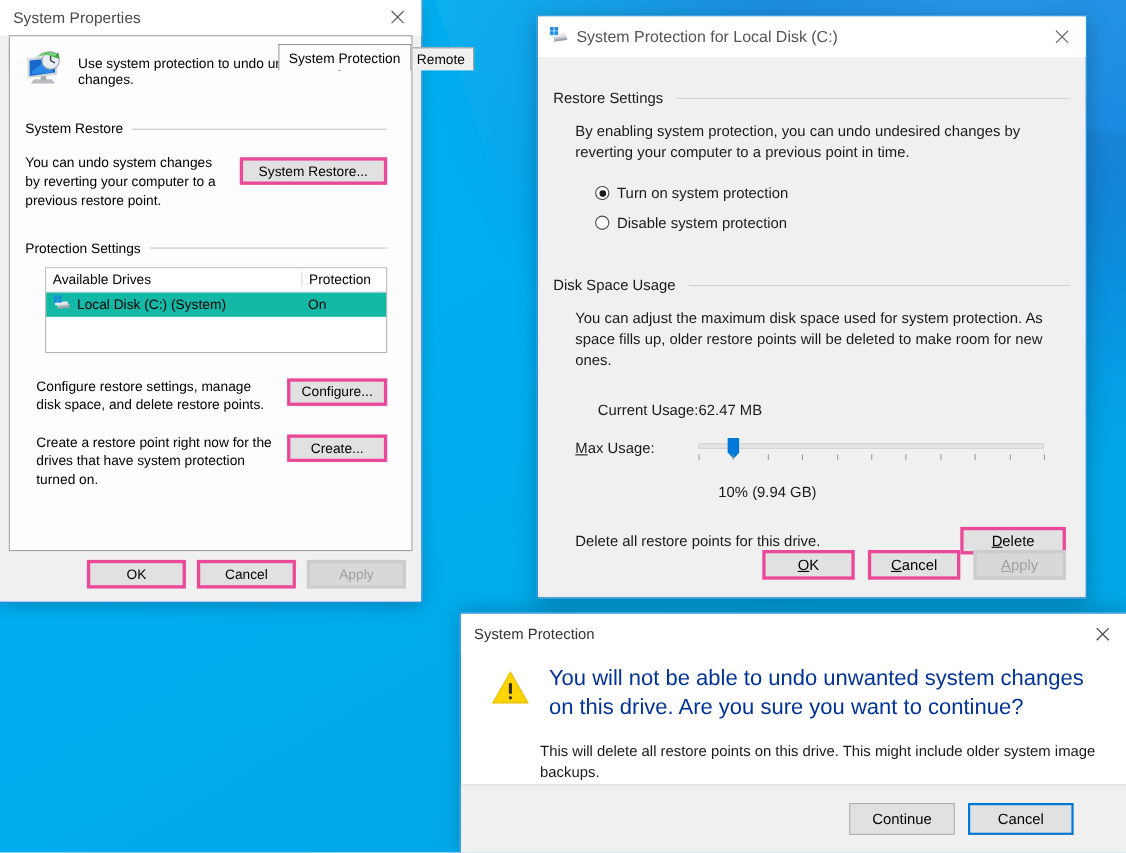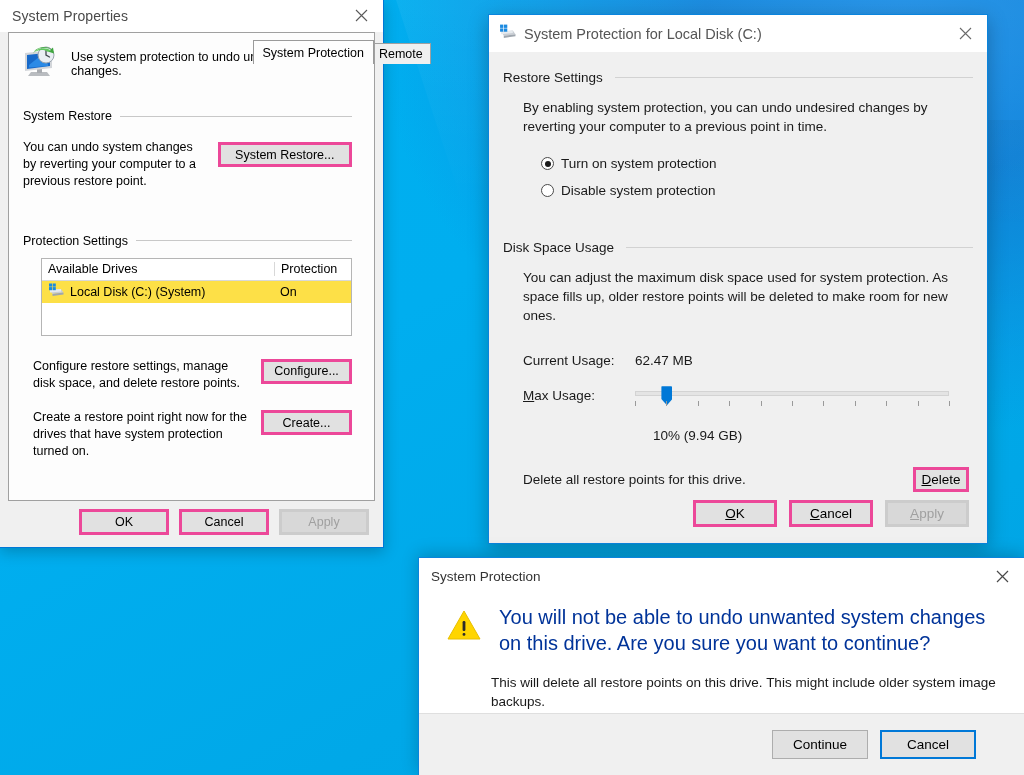--- a/index.html
+++ b/index.html
@@ -209,21 +209,21 @@
     font-size: 12.5px;
     color: #000;
     background: #ffffff;
   }
   .dt-head .c1 { width: 232px; padding-left: 6px; box-sizing: border-box; }
   .dt-head .c2 { flex: 1; padding-left: 6px; box-sizing: border-box; border-left: 1px solid #d8d8d8; }
   .dt-row {
     display: flex;
     height: 22px;
     align-items: center;
-    background: #fde047;
+    background: #14b8a6;
     font-size: 12.5px;
     color: #000;
   }
   .dt-row .c1 { width: 232px; padding-left: 6px; box-sizing: border-box; display: flex; align-items: center; gap: 6px; }
   .dt-row .c2 { flex: 1; padding-left: 6px; box-sizing: border-box; }
 
   
   
   
   #win-disk-protection {
@@ -472,21 +472,21 @@
         <span class="rule"></span>
       </div>
       <div class="row-2col" style="margin-top:16px;">
         <div class="desc" style="width:250px;">You can undo system changes by reverting your computer to a previous restore point.</div>
         <div class="btn" style="width:180px;height:25px;font-size:12.5px;margin-top:3px;">
           <span>System Restore...</span>
         </div>
       </div>
     </div>
 
-    <div class="group" style="margin-top:44px;">
+    <div class="group" style="margin-top:28px;">
       <div class="group-head">
         <span>Protection Settings</span>
         <span class="rule"></span>
       </div>
 
       <div class="drives-table" style="margin:10px 0 0 18px;height:78px;">
         <div class="dt-head">
           <div class="c1">Available Drives</div>
           <div class="c2">Protection</div>
         </div>
@@ -555,21 +555,21 @@
     <span class="title-text">System Protection for Local Disk (C:)</span>
     <span class="close-btn">
       <svg width="13" height="13" viewBox="0 0 13 13" aria-hidden="true">
         <path d="M1 1 L12 12 M12 1 L1 12" stroke="#6a6a6a" stroke-width="1.1" fill="none"></path>
       </svg>
     </span>
   </div>
 
   <div class="dp-body">
 
-    <div class="dp-group-head" style="margin-top:12px;">
+    <div class="dp-group-head" style="margin-top:24px;">
       <span>Restore Settings</span>
       <span class="rule"></span>
     </div>
 
     <div class="dp-para" style="margin:14px 16px 0 20px;">By enabling system protection, you can undo undesired changes by reverting your computer to a previous point in time.</div>
 
     <div class="radio-row" style="margin:20px 0 0 38px;">
       <span class="radio checked"></span>
       <span>Turn on system protection</span>
     </div>
@@ -579,21 +579,21 @@
     </div>
 
     <div class="dp-group-head" style="margin-top:42px;">
       <span>Disk Space Usage</span>
       <span class="rule"></span>
     </div>
 
     <div class="dp-para" style="margin:14px 4px 0 20px;">You can adjust the maximum disk space used for system protection. As space fills up, older restore points will be deleted to make room for new ones.</div>
 
     <div class="kv-row" style="margin:28px 0 0 20px;">
-      <span style="width:112px;">Current Usage:</span>
+      <span style="width:112px;text-align:right;">Current Usage:</span>
       <span>62.47 MB</span>
     </div>
 
     <div class="kv-row" style="margin:18px 0 0 20px;align-items:flex-start;">
       <span style="width:112px;padding-top:2px;"><u>M</u>ax Usage:</span>
       <span class="slider-wrap" style="width:314px;">
         <span class="slider-track"></span>
         <span class="slider-thumb" id="slider-thumb" style="left: calc(10% - 5px);"></span>
         <span class="slider-ticks" id="slider-ticks">
             <i style="left: 0%;"></i>
@@ -608,21 +608,21 @@
             <i style="left: 90%;"></i>
             <i style="left: 100%;"></i>
           </span>
       </span>
     </div>
 
     <div style="margin:20px 0 0 150px;font-size:13.5px;color:#1a1a1a;">10% (9.94 GB)</div>
 
     <div style="display:flex;align-items:center;margin:24px 4px 0 20px;">
       <span style="font-size:13.5px;color:#1a1a1a;">Delete all restore points for this drive.</span>
-      <span class="btn" style="margin-left:auto;width:56px;height:25px;font-size:13.5px;">
+      <span class="btn" style="margin-left:auto;width:96px;height:25px;font-size:13.5px;">
         <span><u>D</u>elete</span>
       </span>
     </div>
   </div>
 
   <div style="position:absolute;right:18px;bottom:16px;display:flex;gap:12px;">
     <div class="btn" style="width:84px;height:27px;font-size:13.5px;">
       <span><u>O</u>K</span>
     </div>
     <div class="btn" style="width:84px;height:27px;font-size:13.5px;">

